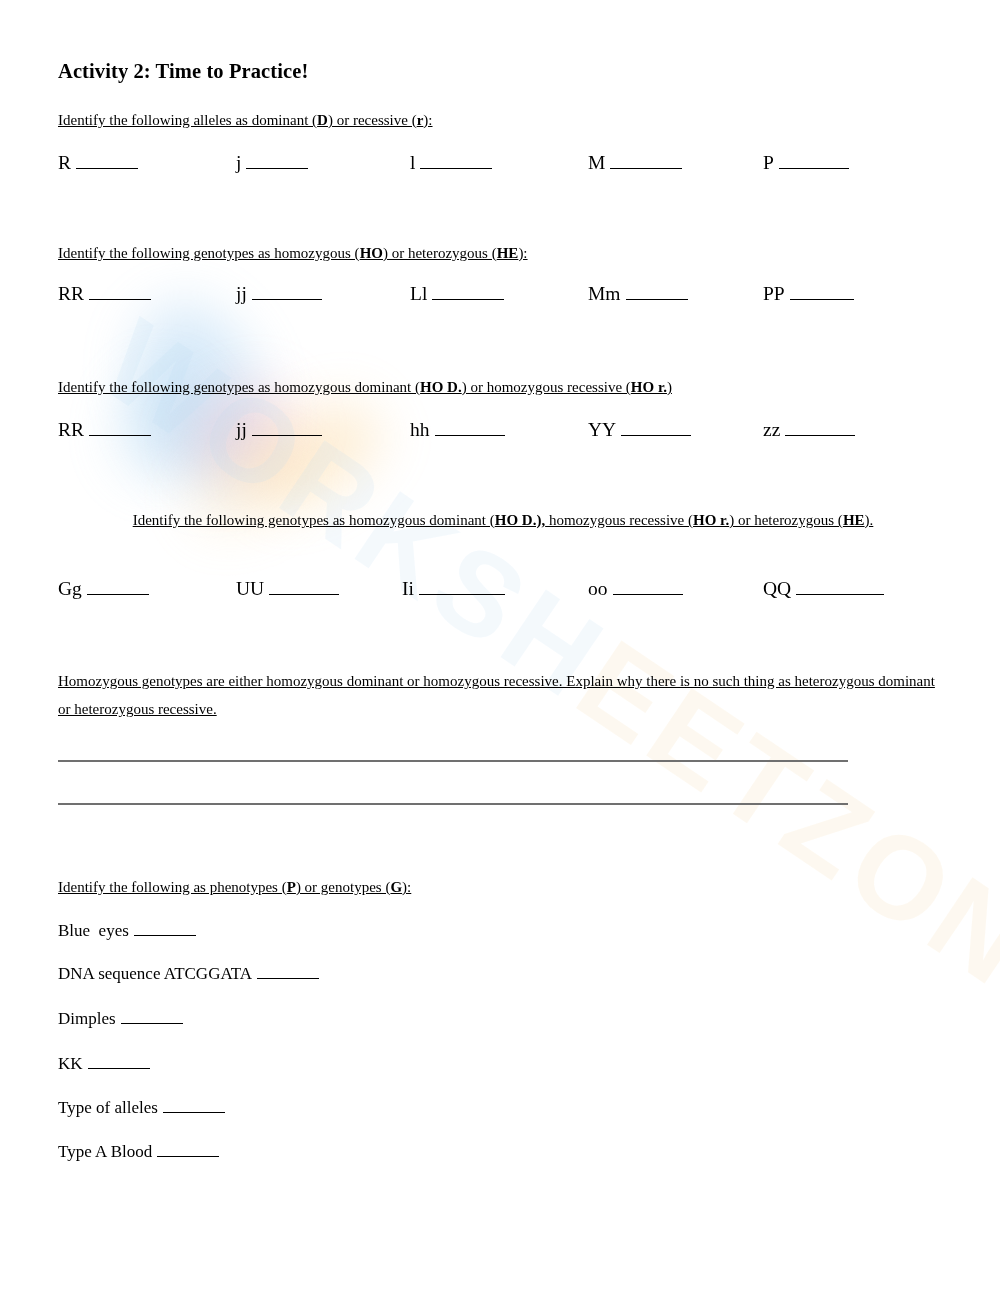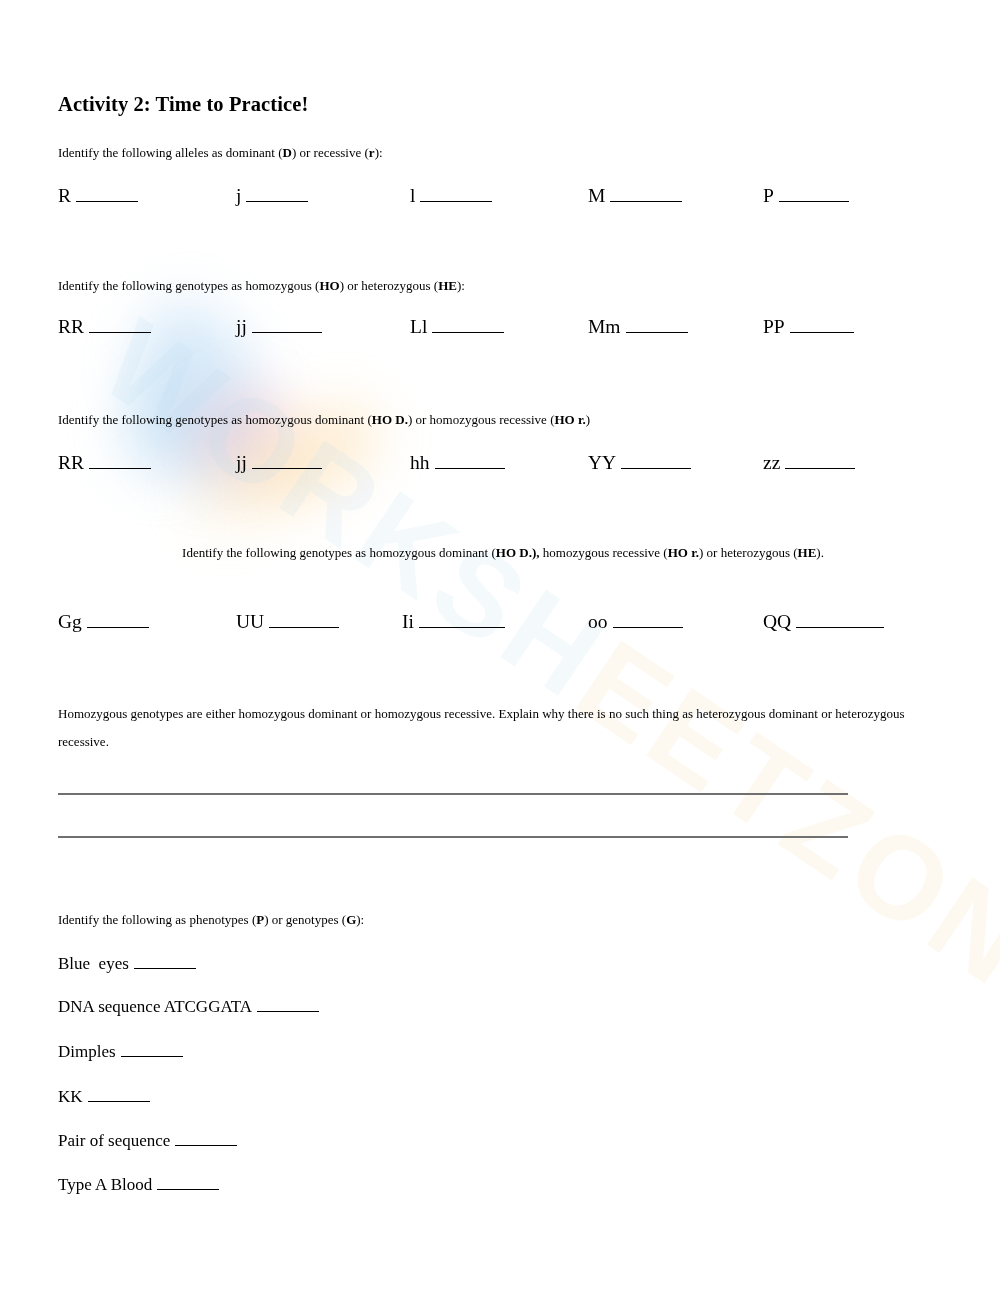--- a/index.html
+++ b/index.html
@@ -80,35 +80,36 @@
     color: #bcdcf2;
   }
   .wm-diag .w-amber { color: #f6d9a6; }
 
   
   #page {
     position: relative;
     z-index: 2;
     padding: 0;
   }
-  .block { position: absolute; margin-top: 33px; }
+  .block { position: absolute; }
 
   .title {
     left: 58px;
     top: 60px;
     font-size: 20.5px;
     font-weight: bold;
     letter-spacing: 0.1px;
   }
 
   .prompt {
     left: 58px;
     width: 890px;
-    font-size: 13px;
+    font-size: 15px;
     line-height: 28px;
+    text-decoration: underline;
   }
   .prompt b { font-weight: bold; }
 
   
   .row {
     left: 58px;
     width: 900px;
     font-size: 19.5px;
     height: 30px;
   }
@@ -196,17 +197,17 @@
   <div class="block prompt" style="top:667px;">Homozygous genotypes are either homozygous dominant or homozygous recessive. Explain why there is no such thing as heterozygous dominant or heterozygous recessive.</div>
   <div class="block ansline" style="top:760px;"></div>
   <div class="block ansline" style="top:803px;"></div>
 
   <div class="block prompt" style="top:873px;"><span>Identify the following as phenotypes (</span><b>P</b><span>) or genotypes (</span><b>G</b><span>):</span></div>
   <div id="pg-list">
       <div class="block listitem" style="top: 919px;"><span>Blue  eyes</span><span class="blank" style="width: 62px;"></span></div>
       <div class="block listitem" style="top: 962px;"><span>DNA sequence ATCGGATA</span><span class="blank" style="width: 62px;"></span></div>
       <div class="block listitem" style="top: 1007px;"><span>Dimples</span><span class="blank" style="width: 62px;"></span></div>
       <div class="block listitem" style="top: 1052px;"><span>KK</span><span class="blank" style="width: 62px;"></span></div>
-      <div class="block listitem" style="top: 1096px;"><span>Pair of sequence</span><span class="blank" style="width: 62px;"></span></div>
+      <div class="block listitem" style="top: 1096px;"><span>Type of alleles</span><span class="blank" style="width: 62px;"></span></div>
       <div class="block listitem" style="top: 1140px;"><span>Type A Blood</span><span class="blank" style="width: 62px;"></span></div>
     </div>
 
 </div>
 
 </body></html>

